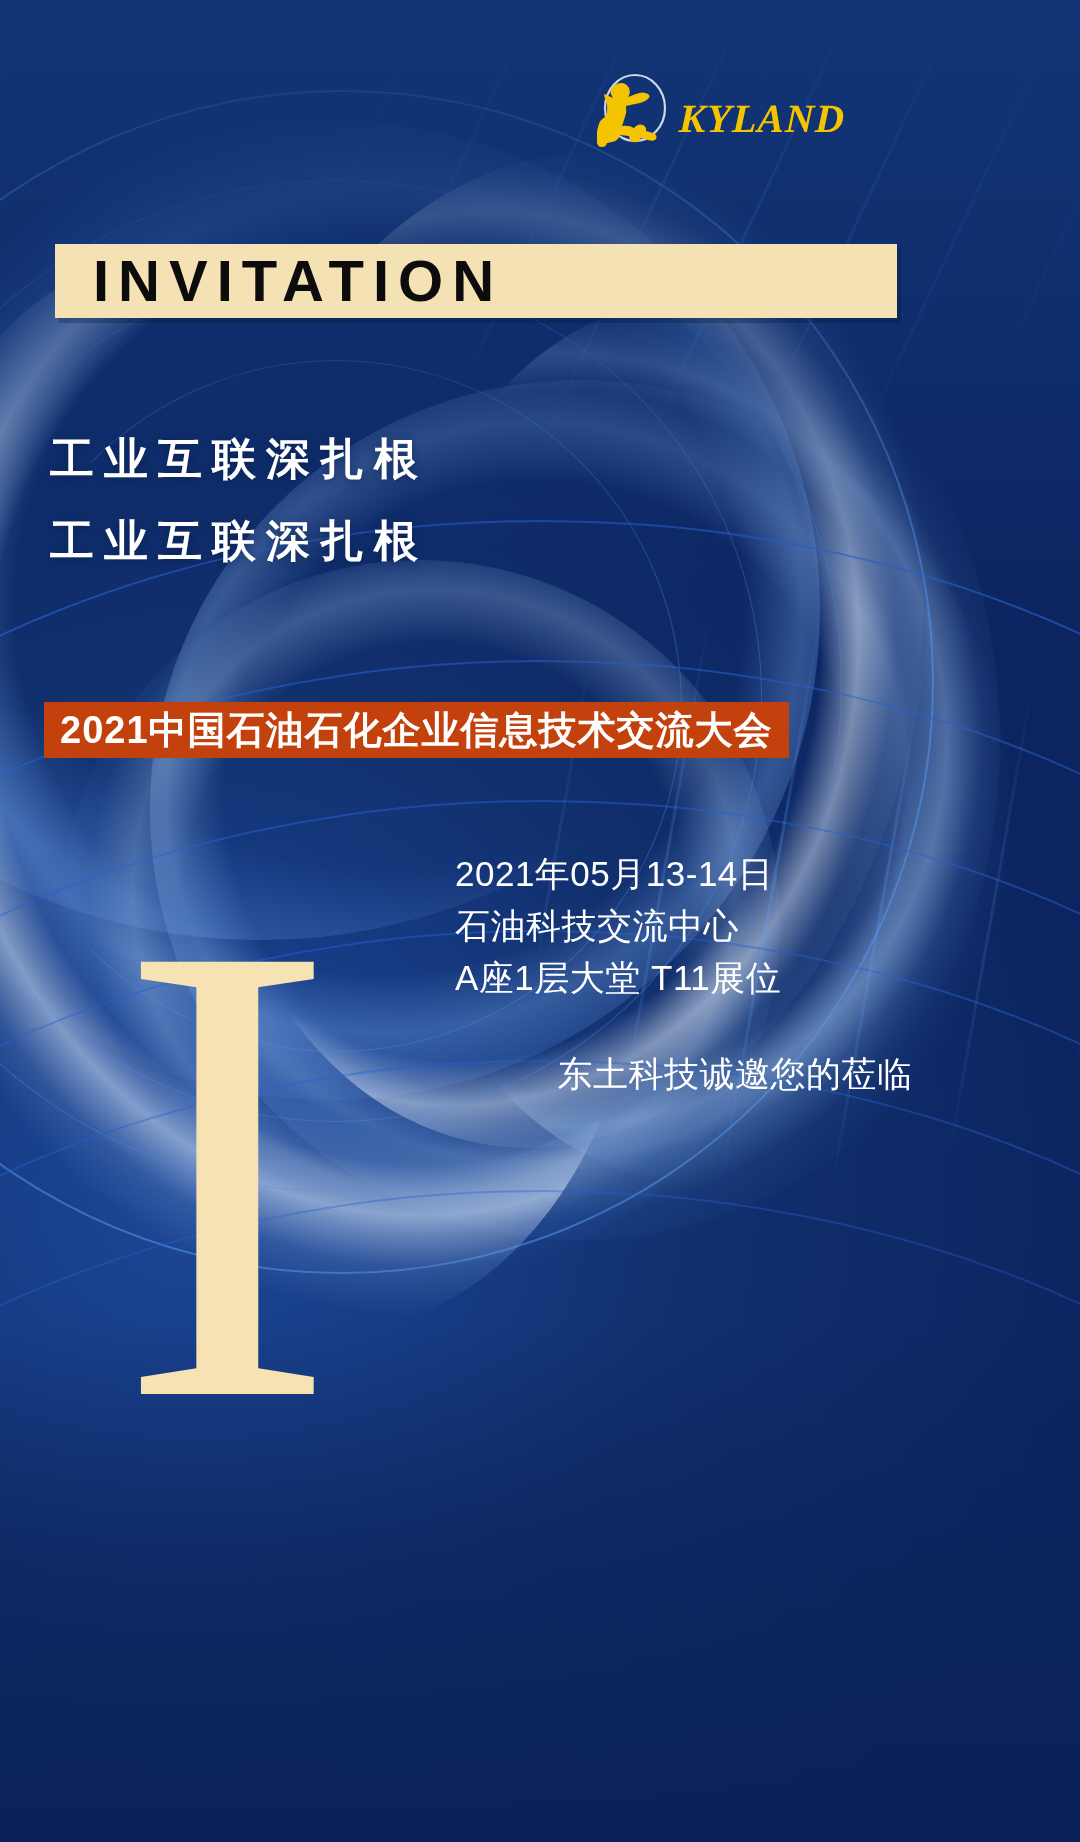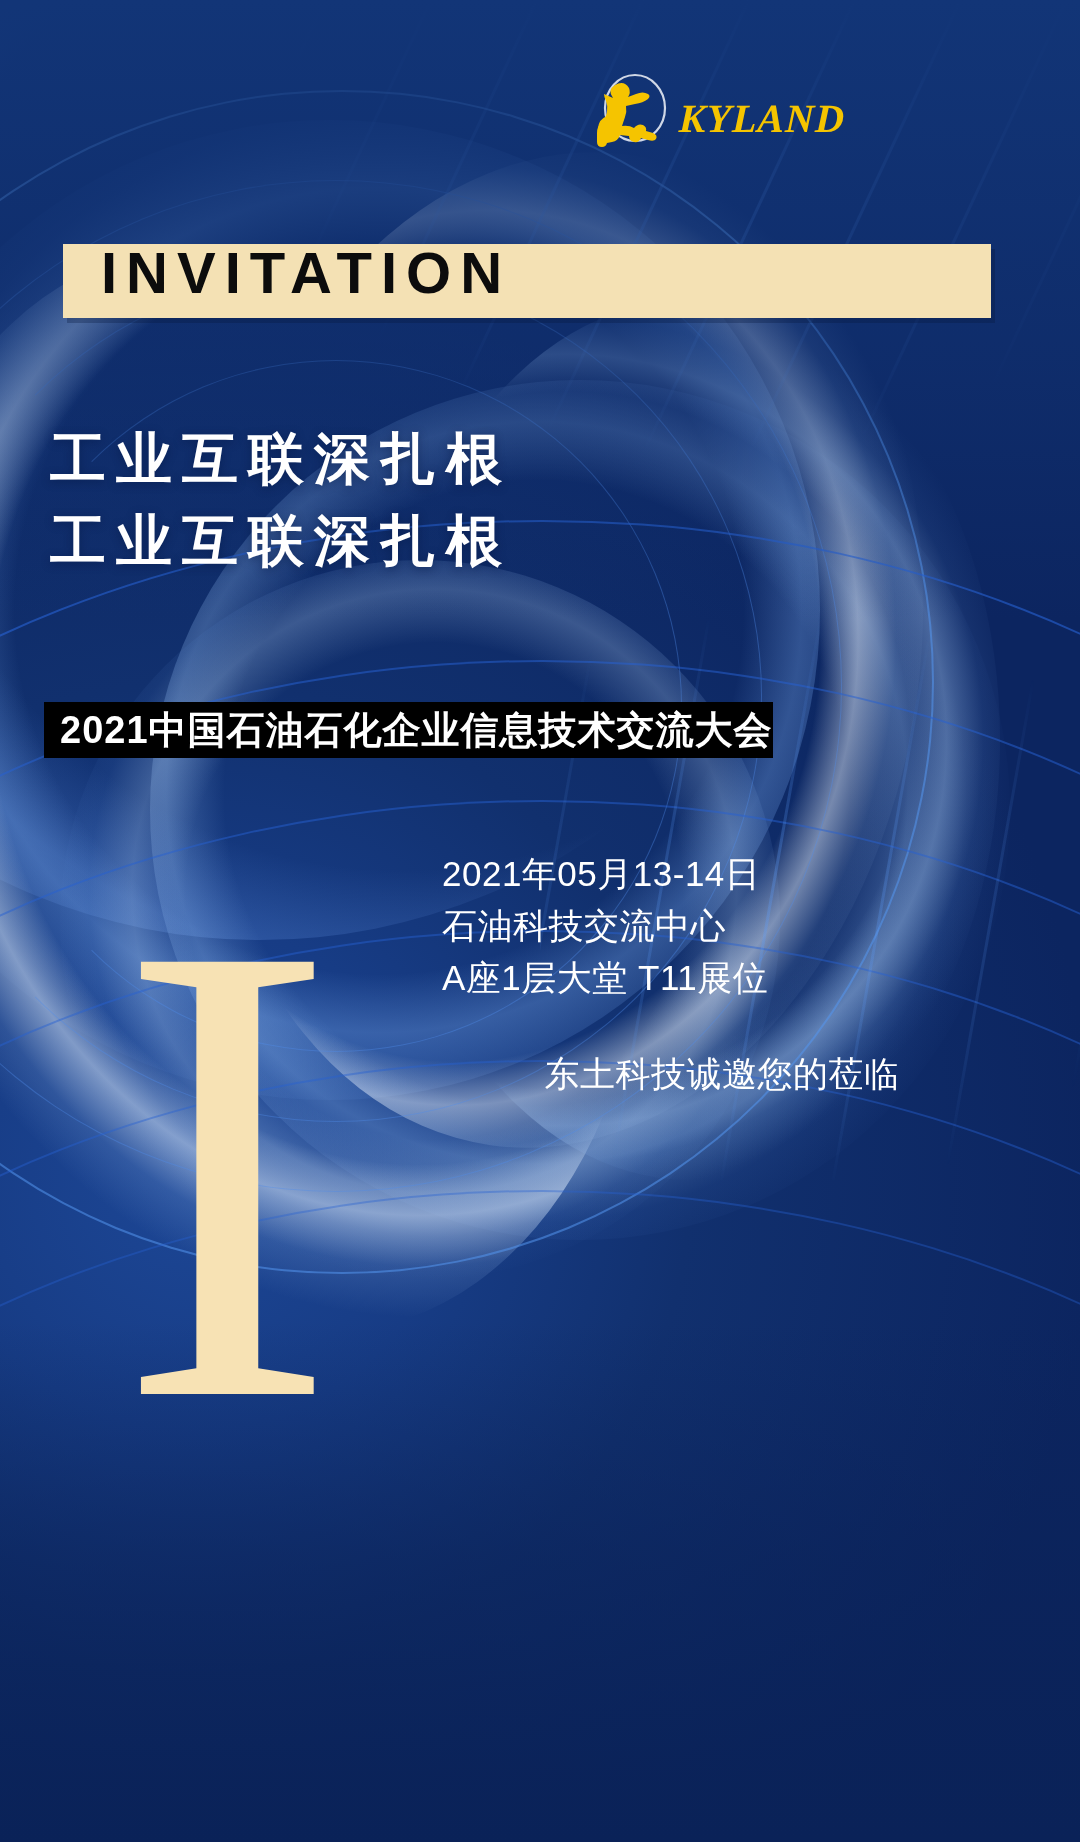--- a/index.html
+++ b/index.html
@@ -191,25 +191,26 @@
     letter-spacing: 1px;
     color: #F5C400;
     line-height: 1;
     transform: translateY(9px) skewX(-2deg);
     white-space: nowrap;
   }
 
   
   .invitation-banner {
     position: absolute;
-    left: 63px; top: 244px;
-    width: 928px; height: 74px;
+    left: 55px; top: 244px;
+    width: 842px; height: 74px;
     background: #F4E1B4;
     box-shadow: 4px 5px 0 rgba(6,22,60,0.30);
     display: flex;
+    align-items: center;
   }
   .invitation-text {
     margin-left: 38px;
     font-family: "Liberation Sans", "DejaVu Sans", sans-serif;
     font-weight: bold;
     font-size: 58px;
     letter-spacing: 9px;
     color: #0c0c0c;
     line-height: 1;
     white-space: nowrap;
@@ -231,52 +232,52 @@
 
   
   .headline {
     position: absolute;
     left: 50px; top: 418px;
     width: 560px;
   }
   .headline-line {
     font-family: "Liberation Sans", "DejaVu Sans", sans-serif;
     font-weight: bold;
-    font-size: 56px;
+    font-size: 44px;
     letter-spacing: 10px;
     color: #ffffff;
     line-height: 82px;
     white-space: nowrap;
     text-shadow: 0 2px 10px rgba(5,20,60,0.45);
   }
 
   
   .conf-ribbon {
     position: absolute;
     left: 44px; top: 702px;
     height: 56px;
-    padding: 0 0 0 16px;
-    background: #000000;
+    padding: 0 16px 0 16px;
+    background: #c2410c;
     display: flex;
     align-items: center;
   }
   .conf-ribbon-text {
     font-family: "Liberation Sans", "DejaVu Sans", sans-serif;
     font-weight: bold;
     font-size: 38px;
     letter-spacing: 1px;
     color: #ffffff;
     line-height: 1;
     white-space: nowrap;
   }
 
   
   .details {
     position: absolute;
-    left: 442px; top: 848px;
+    left: 455px; top: 848px;
     width: 560px;
   }
   .detail-line {
     font-family: "Liberation Sans", "DejaVu Sans", sans-serif;
     font-size: 35px;
     color: #ffffff;
     line-height: 52px;
     white-space: nowrap;
     letter-spacing: 0.5px;
   }

